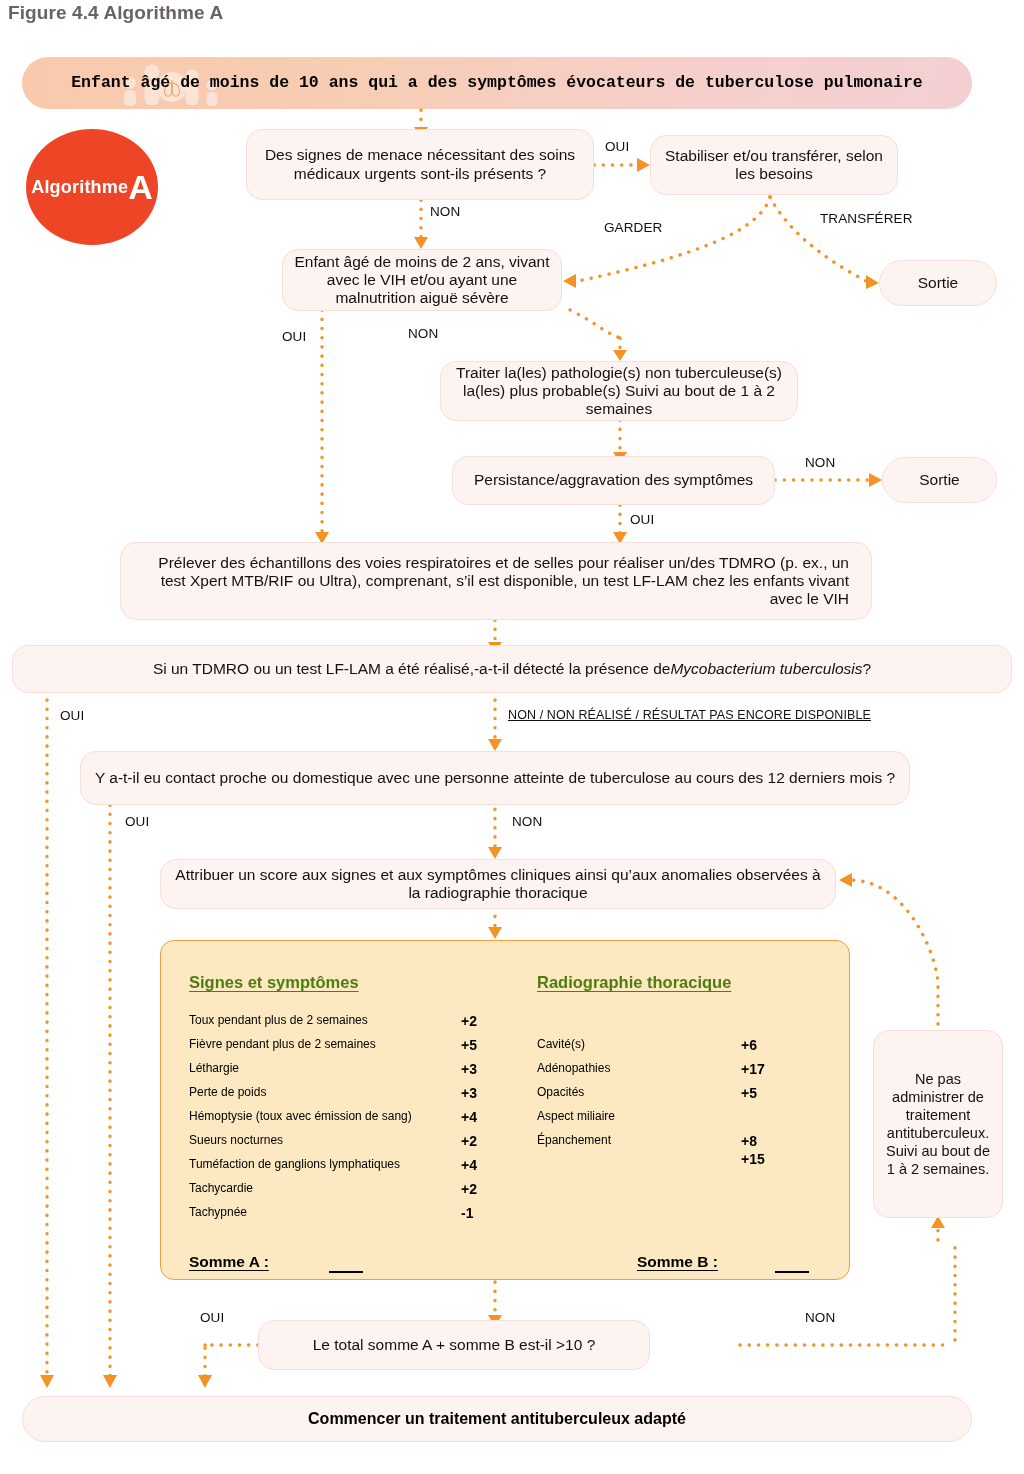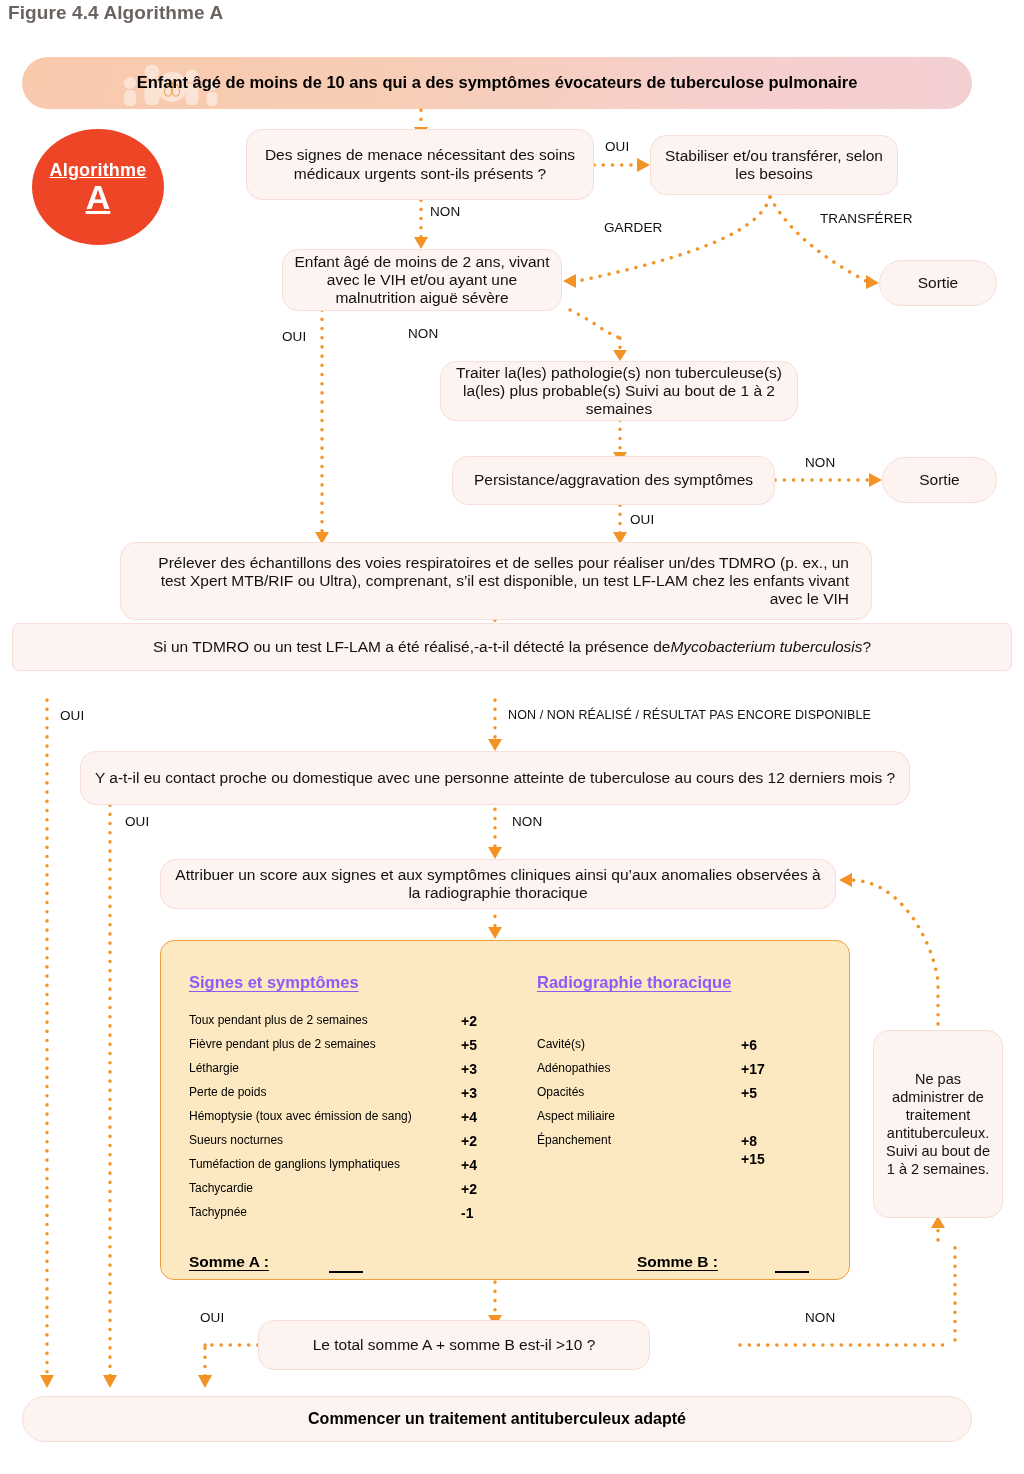--- a/index.html
+++ b/index.html
@@ -27,49 +27,48 @@
   .node.pill{border-radius:26px;}
   
   #banner{
     position:absolute;left:22px;top:57px;width:950px;height:52px;
     border-radius:26px;
     background:linear-gradient(100deg,#f9c9ac 0%,#f7cdb5 38%,#f6cfcc 72%,#f4cfd2 100%);
     display:flex;align-items:center;justify-content:center;
     font-weight:bold;font-size:16.5px;line-height:1.2;text-align:center;color:#000;
     overflow:hidden;
   }
-  #banner-text{position:relative;z-index:3;}
+  #banner-text{position:relative;z-index:3;font-family:Liberation Mono, monospace;}
   #banner-watermark{
     position:absolute;left:78px;top:2px;width:140px;height:50px;z-index:1;opacity:.85;
   }
   
   #algo-badge{
-    position:absolute;left:32px;top:129px;width:132px;height:116px;
+    position:absolute;left:26px;top:129px;width:132px;height:116px;
     background:#ED4526;border-radius:50%;
-    display:flex;flex-direction:column;align-items:center;justify-content:center;
+    display:flex;flex-direction:row;align-items:center;justify-content:center;
     color:#fff;
-    text-decoration:underline;
   }
   #algo-badge .ln1{font-size:18px;font-weight:bold;letter-spacing:.2px;}
   #algo-badge .ln2{font-size:34px;font-weight:bold;line-height:1;margin-top:-1px;}
   
   .elabel{
     position:absolute;font-size:13.5px;color:#111;white-space:nowrap;
     letter-spacing:.1px;
   }
   .elabel.tiny{font-size:12.5px;}
   
   #score-panel{
     position:absolute;left:160px;top:940px;width:690px;height:340px;
     box-sizing:border-box;background:#fce8c1;border:1.7px solid #eda13c;
     border-radius:14px;
   }
   .col-head{
     position:absolute;font-weight:bold;font-size:16.5px;
-    text-decoration:underline;text-underline-offset:3px;color:#8b5cf6;
+    text-decoration:underline;text-underline-offset:3px;color:#4d7c0f;
   }
   .srow{position:absolute;font-size:12px;color:#000;white-space:nowrap;}
   .sval{position:absolute;font-size:14px;font-weight:bold;color:#000;}
   .somme{
     position:absolute;font-weight:bold;font-size:15.5px;color:#000;
     text-decoration:underline;text-underline-offset:3px;
   }
   .blankline{
     position:absolute;width:34px;border-bottom:2.2px solid #000;height:0;
   }
@@ -197,21 +196,21 @@
 <div class="node" style="left:282px;top:249px;width:280px;height:62px;">Enfant âgé de moins de 2 ans, vivant avec le VIH et/ou ayant une malnutrition aiguë sévère</div>
 
 <div class="node" style="left:440px;top:361px;width:358px;height:60px;">Traiter la(les) pathologie(s) non tuberculeuse(s) la(les) plus probable(s) Suivi au bout de 1 à 2 semaines</div>
 
 <div class="node" style="left:452px;top:456px;width:323px;height:49px;">Persistance/aggravation des symptômes</div>
 
 <div class="node pill" style="left:882px;top:457px;width:115px;height:46px;">Sortie</div>
 
 <div class="node" style="left:120px;top:542px;width:752px;height:78px;padding:4px 22px;text-align:right;">Prélever des échantillons des voies respiratoires et de selles pour réaliser un/des TDMRO (p. ex., un test Xpert MTB/RIF ou Ultra), comprenant, s’il est disponible, un test LF-LAM chez les enfants vivant avec le VIH</div>
 
-<div class="node" id="tdmro-node" style="left:12px;top:623px;width:1000px;height:48px;border-radius:7px;">
+<div class="node" id="tdmro-node" style="left:12px;top:645px;width:1000px;height:48px;">
   <span>Si un TDMRO ou un test LF-LAM a été réalisé,-a-t-il détecté la présence de </span>
     <span class="italic">Mycobacterium tuberculosis</span>
     <span> ?</span>
 </div>
 
 <div class="node" style="left:80px;top:751px;width:830px;height:54px;">Y a-t-il eu contact proche ou domestique avec une personne atteinte de tuberculose au cours des 12 derniers mois ?</div>
 
 <div class="node" style="left:160px;top:859px;width:676px;height:50px;">Attribuer un score aux signes et aux symptômes cliniques ainsi qu’aux anomalies observées à la radiographie thoracique</div>
 
 <div class="node" style="left:873px;top:1030px;width:130px;height:188px;font-size:14.5px;line-height:1.25;">Ne pas administrer de traitement antituberculeux. Suivi au bout de 1 à 2 semaines.</div>
@@ -222,21 +221,21 @@
 
 <div class="elabel" style="left:605px;top:139px;">OUI</div>
 <div class="elabel" style="left:430px;top:204px;">NON</div>
 <div class="elabel" style="left:604px;top:220px;">GARDER</div>
 <div class="elabel" style="left:820px;top:211px;">TRANSFÉRER</div>
 <div class="elabel" style="left:282px;top:329px;">OUI</div>
 <div class="elabel" style="left:408px;top:326px;">NON</div>
 <div class="elabel" style="left:805px;top:455px;">NON</div>
 <div class="elabel" style="left:630px;top:512px;">OUI</div>
 <div class="elabel" style="left:60px;top:708px;">OUI</div>
-<div class="elabel tiny" style="left:508px;top:708px;">NON / NON RÉALISÉ / RÉSULTAT PAS ENCORE DISPONIBLE</div>
+<div class="elabel tiny" style="left:508px;top:708px;text-decoration:underline;">NON / NON RÉALISÉ / RÉSULTAT PAS ENCORE DISPONIBLE</div>
 <div class="elabel" style="left:125px;top:814px;">OUI</div>
 <div class="elabel" style="left:512px;top:814px;">NON</div>
 <div class="elabel" style="left:200px;top:1310px;">OUI</div>
 <div class="elabel" style="left:805px;top:1310px;">NON</div>
 
 <div id="score-panel">
   <div class="col-head" style="left:28px;top:32px;">Signes et symptômes </div>
   <div class="col-head" style="left:376px;top:32px;">Radiographie thoracique </div>
 
   <div class="srow" style="left:28px;top:72px;">Toux pendant plus de 2 semaines</div>

